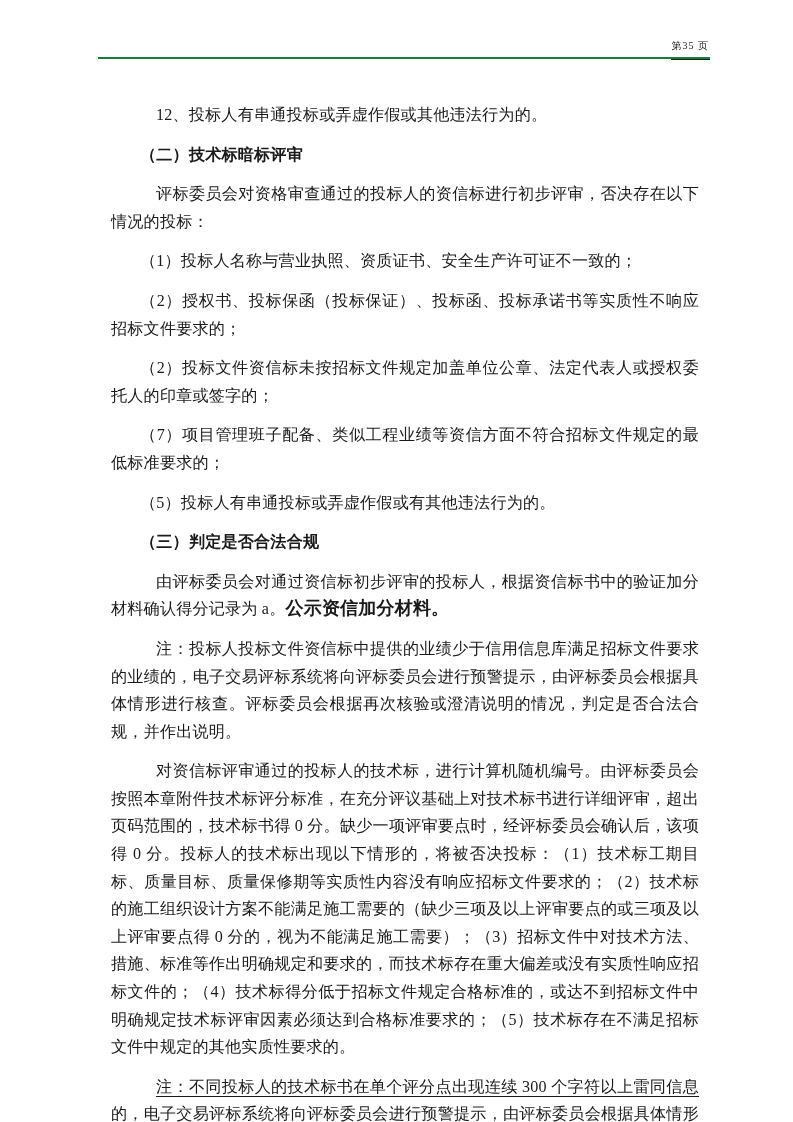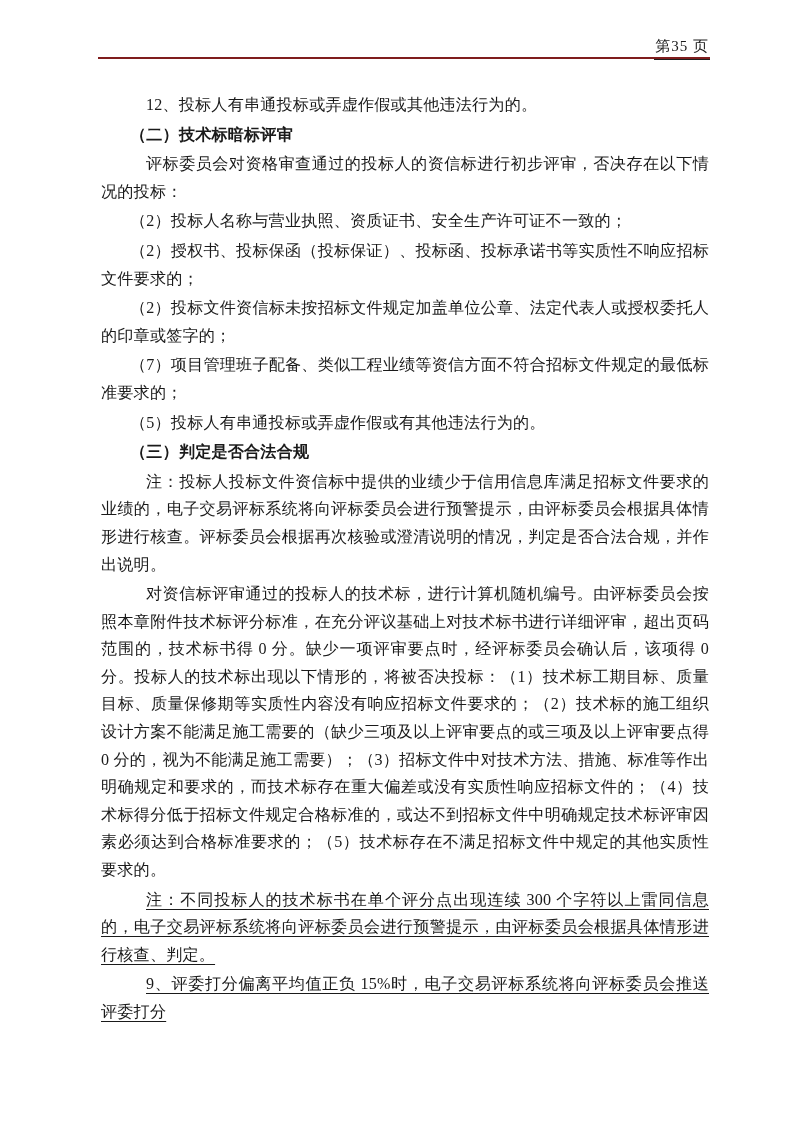--- a/index.html
+++ b/index.html
@@ -15,23 +15,23 @@
     font-family: "Liberation Serif", "DejaVu Serif", serif;
     color: #1a1a1a;
     overflow: hidden;
   }
   .header {
     position: absolute;
     left: 98px;
     top: 36px;
     width: 612px;
     height: 21px;
-    border-bottom: 2px solid #7f1d1d;
+    border-bottom: 2px solid #15803d;
     text-align: right;
-    font-size: 15px;
+    font-size: 10px;
     line-height: 20px;
   }
   .pagenum {
     display: inline-block;
     padding: 0 1px 3px 1px;
     margin-bottom: -5px;
     border-bottom: 1.4px solid #1f1f1f;
     letter-spacing: 1px;
   }
   .content {
@@ -39,21 +39,21 @@
     left: 99px;
     top: 89px;
     width: 612px;
     font-size: 16.1px;
     line-height: 27.6px;
     text-align: justify;
     text-justify: inter-character;
     letter-spacing: 0.2px;
   }
   .content p {
-    margin: 2px;
+    margin: 12px;
     padding: 0;
   }
   .ti2 { text-indent: 29px; }   
   .ti3 { text-indent: 45px; }   
   .bold { font-weight: bold; }
   .underline {
     text-decoration: underline;
     text-underline-offset: 4px;
     text-decoration-thickness: 1.2px;
   }
@@ -72,32 +72,35 @@
   </div>
 
   <div class="content">
 
     <p class="ti3">12、投标人有串通投标或弄虚作假或其他违法行为的。</p>
 
     <p class="ti2 bold">（二）技术标暗标评审</p>
 
     <p class="ti3">评标委员会对资格审查通过的投标人的资信标进行初步评审，否决存在以下情况的投标：</p>
 
-    <p class="ti2">（2）投标人名称与营业执照、资质证书、安全生产许可证不一致的；</p>
+    <p class="ti2">（1）投标人名称与营业执照、资质证书、安全生产许可证不一致的；</p>
 
     <p class="ti2">（2）授权书、投标保函（投标保证）、投标函、投标承诺书等实质性不响应招标文件要求的；</p>
 
     <p class="ti2">（2）投标文件资信标未按招标文件规定加盖单位公章、法定代表人或授权委托人的印章或签字的；</p>
 
     <p class="ti2">（7）项目管理班子配备、类似工程业绩等资信方面不符合招标文件规定的最低标准要求的；</p>
 
     <p class="ti2">（5）投标人有串通投标或弄虚作假或有其他违法行为的。</p>
 
     <p class="ti2 bold">（三）判定是否合法合规</p>
 
+    <p class="ti3">
+      <span>由评标委员会对通过资信标初步评审的投标人，根据资信标书中的验证加分材料确认得分记录为 a。</span><span class="big-bold">公示资信加分材料。</span>
+    </p>
 
     <p class="ti3">注：投标人投标文件资信标中提供的业绩少于信用信息库满足招标文件要求的业绩的，电子交易评标系统将向评标委员会进行预警提示，由评标委员会根据具体情形进行核查。评标委员会根据再次核验或澄清说明的情况，判定是否合法合规，并作出说明。</p>
 
 
 
     <p class="ti3">对资信标评审通过的投标人的技术标，进行计算机随机编号。由评标委员会按照本章附件技术标评分标准，在充分评议基础上对技术标书进行详细评审，超出页码范围的，技术标书得 0 分。缺少一项评审要点时，经评标委员会确认后，该项得 0 分。投标人的技术标出现以下情形的，将被否决投标：（1）技术标工期目标、质量目标、质量保修期等实质性内容没有响应招标文件要求的；（2）技术标的施工组织设计方案不能满足施工需要的（缺少三项及以上评审要点的或三项及以上评审要点得 0 分的，视为不能满足施工需要）；（3）招标文件中对技术方法、措施、标准等作出明确规定和要求的，而技术标存在重大偏差或没有实质性响应招标文件的；（4）技术标得分低于招标文件规定合格标准的，或达不到招标文件中明确规定技术标评审因素必须达到合格标准要求的；（5）技术标存在不满足招标文件中规定的其他实质性要求的。</p>
 
     <p class="ti3 underline">注：不同投标人的技术标书在单个评分点出现连续 300 个字符以上雷同信息的，电子交易评标系统将向评标委员会进行预警提示，由评标委员会根据具体情形进行核查、判定。</p>
 
     <p class="ti3 underline">9、评委打分偏离平均值正负 15%时，电子交易评标系统将向评标委员会推送评委打分</p>

